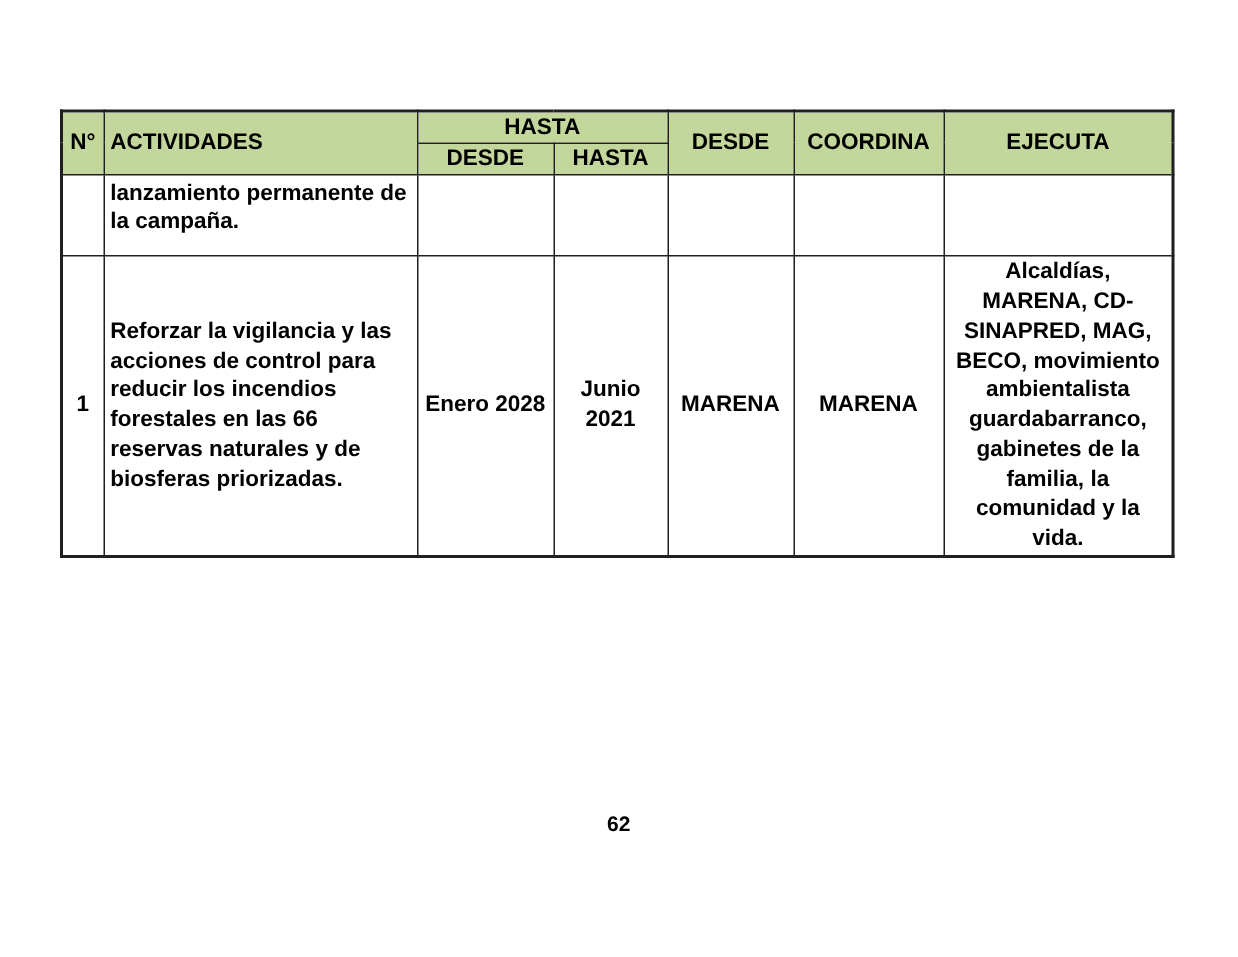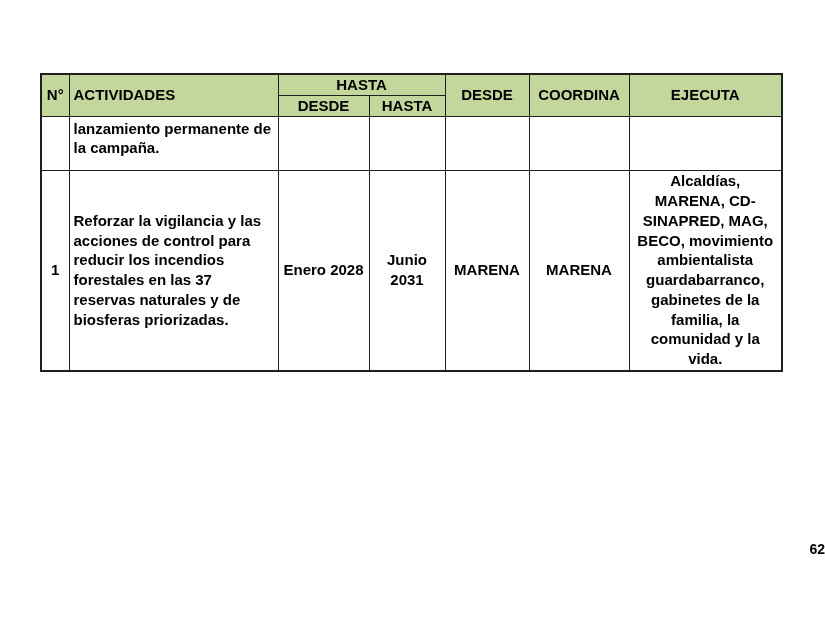--- a/index.html
+++ b/index.html
@@ -62,21 +62,21 @@
   .cell-ejecuta {
     text-align: center;
     vertical-align: middle;
     padding: 0 4px !important;
   }
   .page-number {
     position: absolute;
     left: 0;
     top: 541px;
     width: 825px;
-    text-align: right;
+    text-align: center;
     font-size: 14px;
     font-weight: bold;
   }
 </style>
 </head>
 <body>
 
 <table class="doc-table">
   <colgroup>
     <col style="width:28px">
@@ -106,23 +106,23 @@
       <td class="cell-no"></td>
       <td class="cell-act">lanzamiento permanente de la campaña.</td>
       <td class="cell-center"></td>
       <td class="cell-center"></td>
       <td class="cell-center"></td>
       <td class="cell-center"></td>
       <td class="cell-ejecuta"></td>
     </tr>
     <tr class="row-15">
       <td class="cell-no">1</td>
-      <td class="cell-act">Reforzar la vigilancia y las acciones de control para reducir los incendios forestales en las 37 reservas naturales y de biosferas priorizadas.</td>
+      <td class="cell-act">Reforzar la vigilancia y las acciones de control para reducir los incendios forestales en las 66 reservas naturales y de biosferas priorizadas.</td>
       <td class="cell-center">Enero 2028</td>
-      <td class="cell-center">Junio 2031</td>
+      <td class="cell-center">Junio 2021</td>
       <td class="cell-center">MARENA</td>
       <td class="cell-center">MARENA</td>
       <td class="cell-ejecuta">Alcaldías, MARENA, CD-SINAPRED, MAG, BECO, movimiento ambientalista guardabarranco, gabinetes de la familia, la comunidad y la vida.</td>
     </tr>
   </tbody>
 </table>
 
 <div class="page-number">62</div>
 
 </body></html>

